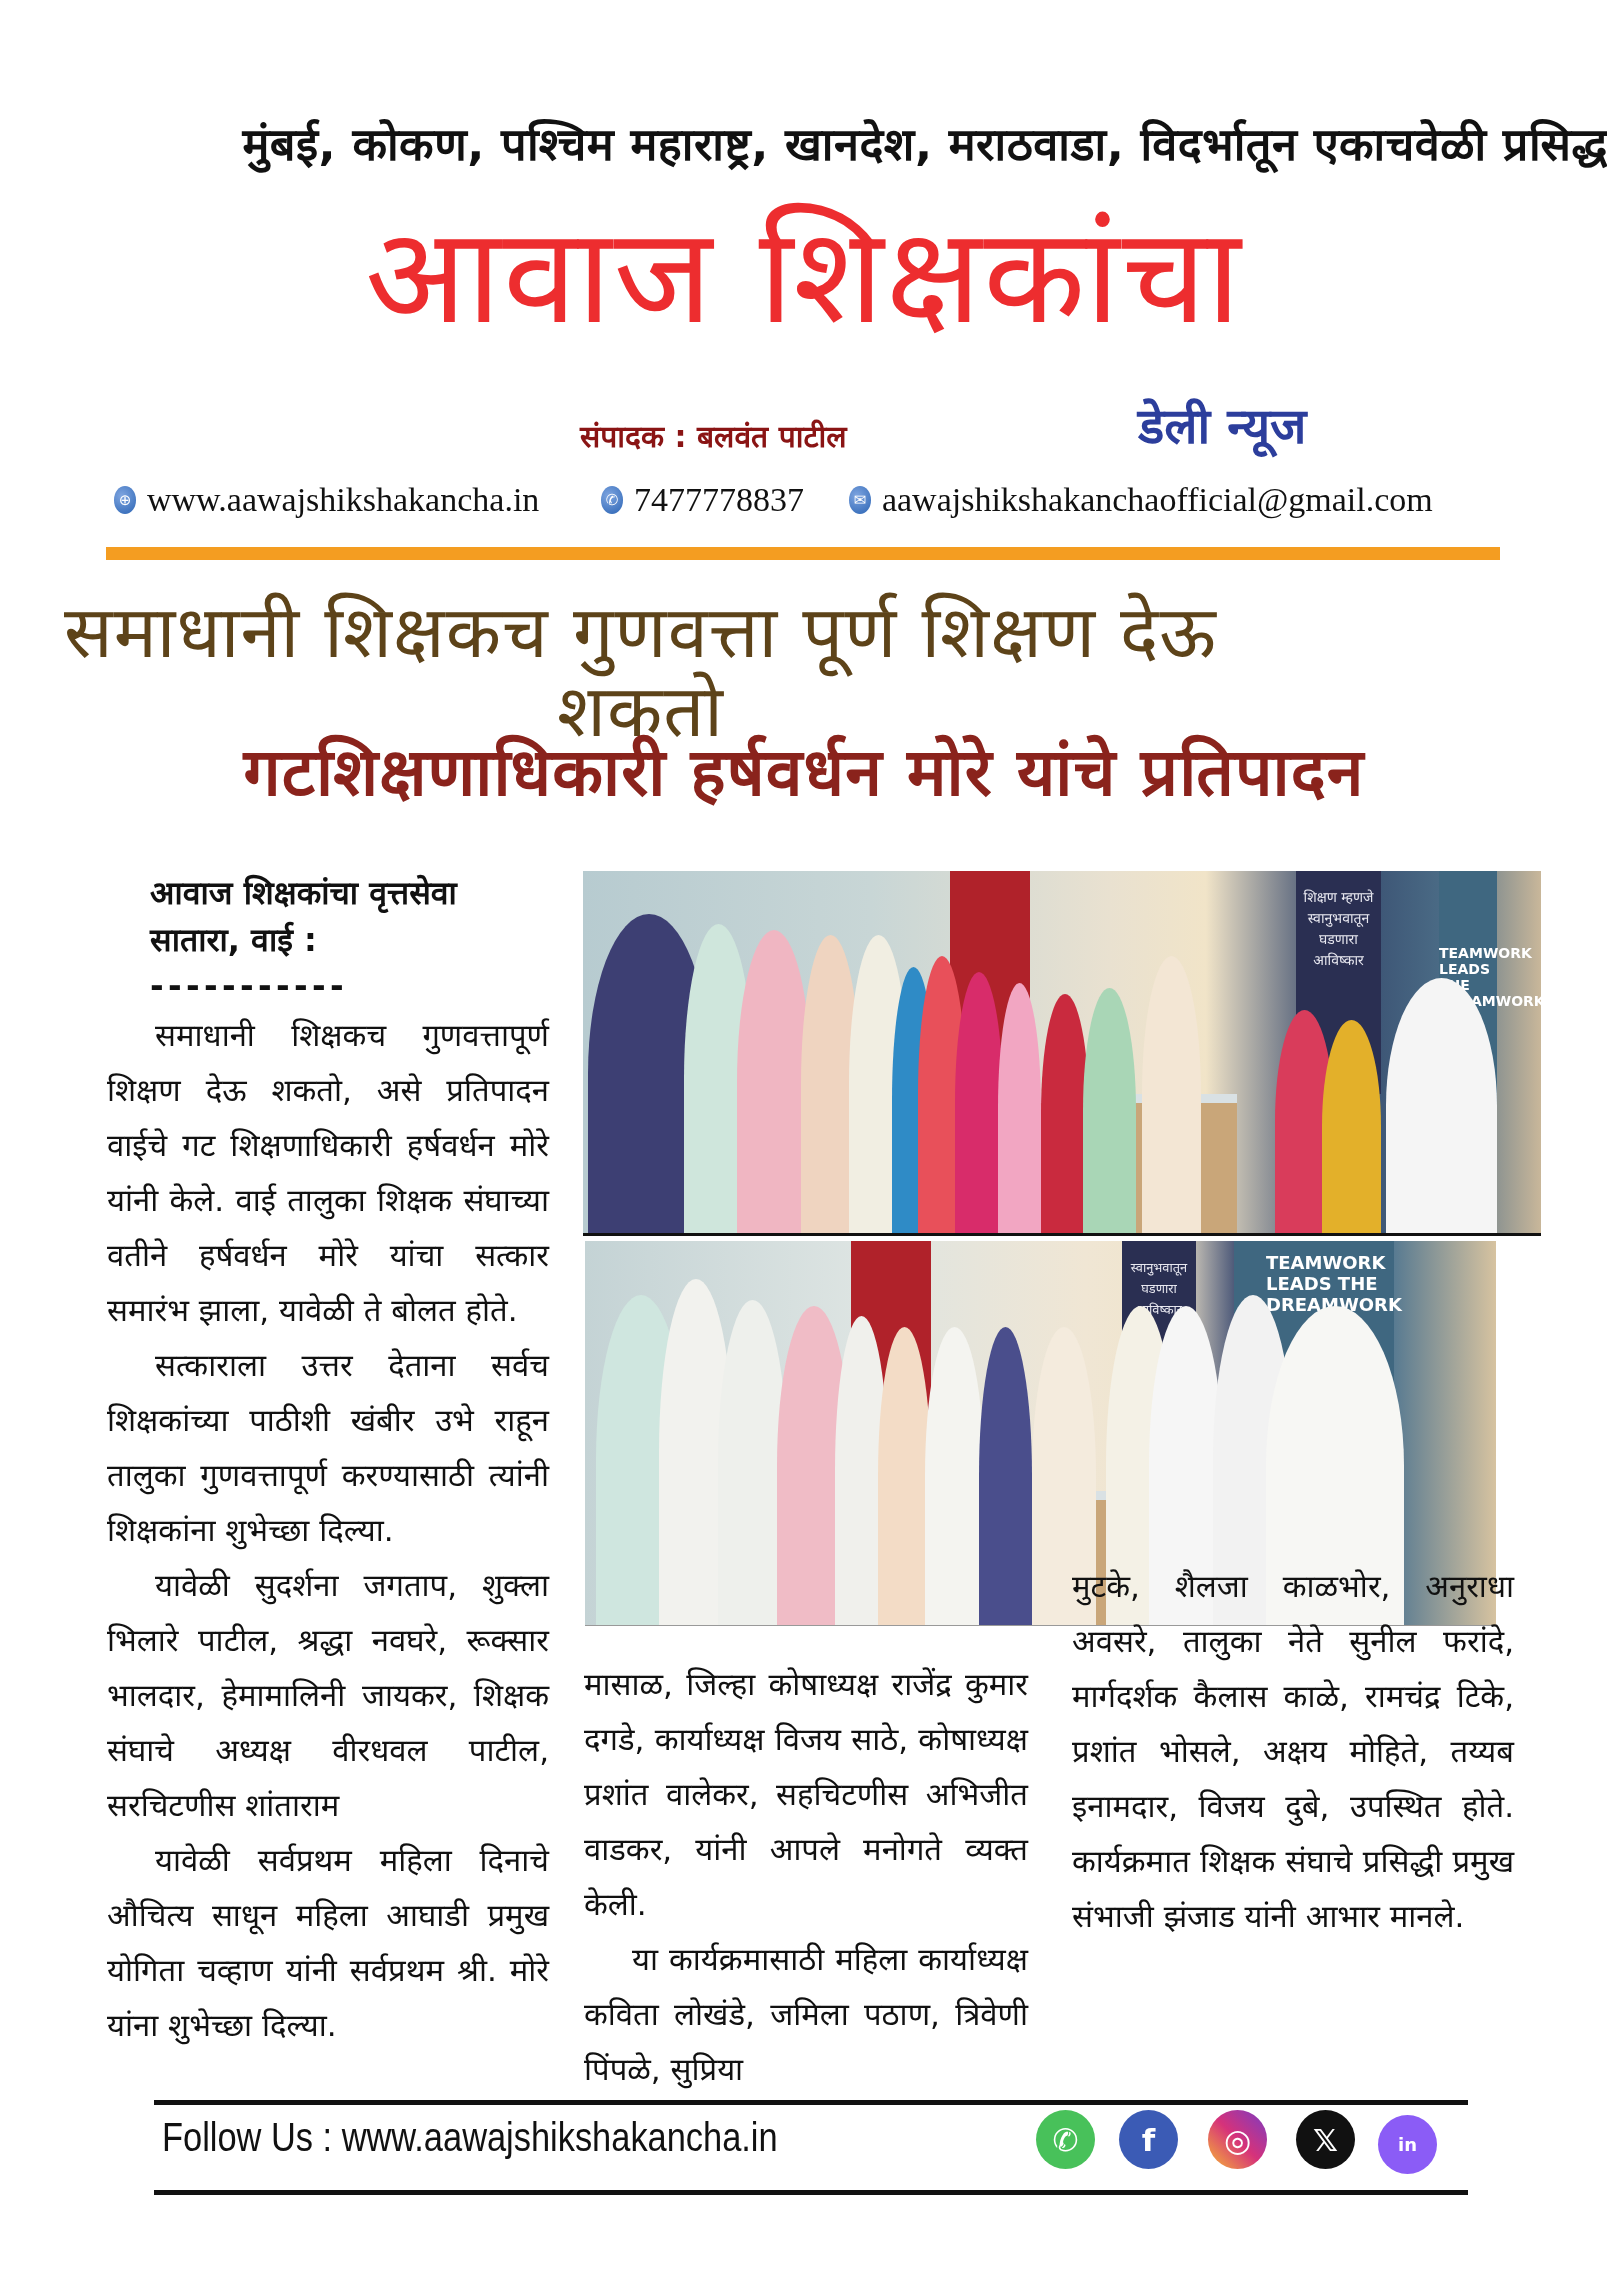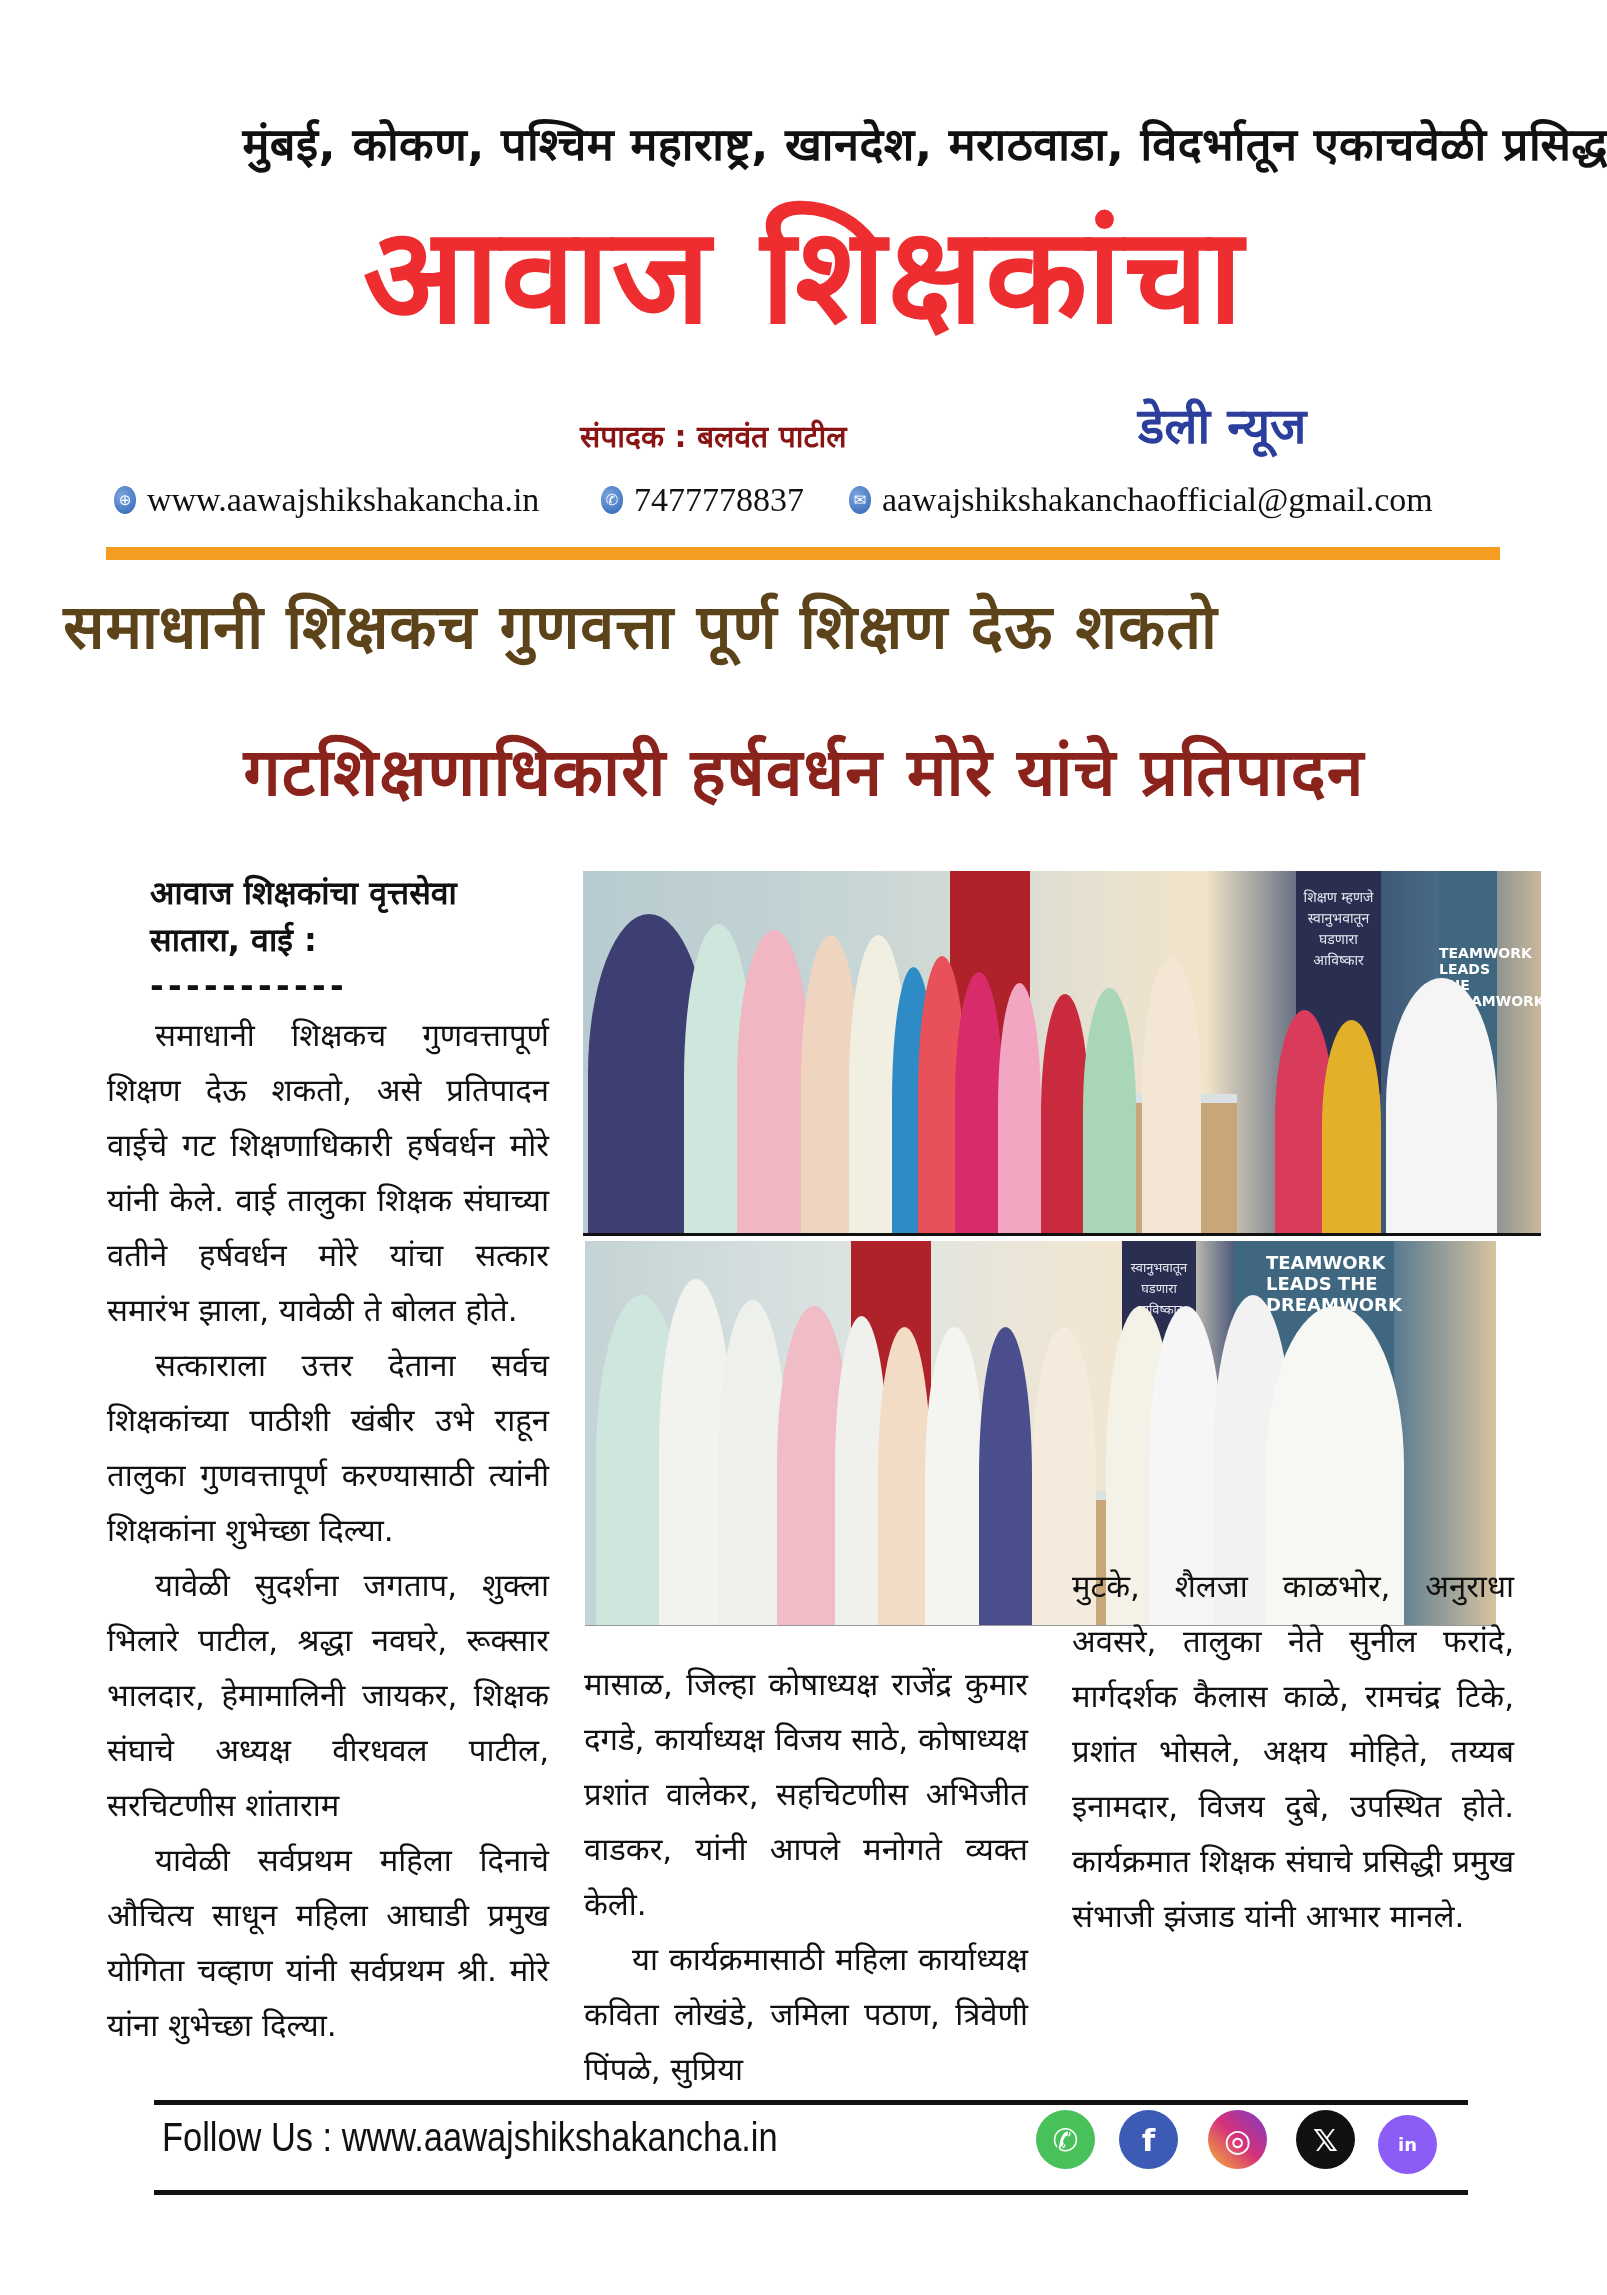--- a/index.html
+++ b/index.html
@@ -1,25 +1,25 @@
 <!DOCTYPE html>
 <html style="font-size:8.5px"><head>
 <meta charset="utf-8">
 <style>
   html,body{margin:0;padding:0;background:#ffffff;}
   body{width:1608px;height:2295px;position:relative;overflow:hidden;font-family:"DejaVu Sans",sans-serif;color:#111;}
   .abs{position:absolute;}
   .tagline{left:0;width:1608px;top:112px;text-align:right;font-size:45px;font-weight:bold;color:#111;letter-spacing:0.5px;}
-  .masthead{left:0;width:1608px;top:210px;text-align:center;font-size:133px;font-weight:bold;color:#ed2d2f;line-height:1;letter-spacing:2.1px;}
+  .masthead{left:0;width:1608px;top:210px;text-align:center;font-size:133px;font-weight:normal;color:#ed2d2f;line-height:1;letter-spacing:2.1px;}
   .editor{left:580px;top:415px;font-size:30px;font-weight:bold;color:#8a1414;}
   .daily{left:1138px;top:391px;font-size:49px;font-weight:bold;color:#2c3e9c;}
   .contact{top:481px;font-family:"Liberation Serif",serif;font-size:34px;color:#111;display:flex;align-items:center;gap:10.6px;}
   .cicon{width:22.3px;height:28px;border-radius:50%;background:radial-gradient(circle at 35% 35%,#7ea5e0,#2b64b4);display:inline-flex;align-items:center;justify-content:center;color:#fff;font-size:15px;}
   .rule-orange{left:106px;top:547px;width:1394px;height:12.8px;background:#f49d21;}
-  .head1{left:0;width:1281px;top:593px;text-align:center;font-size:61px;font-weight:bold;color:#5d4319;letter-spacing:1.1px;line-height:1.1;}
+  .head1{left:0;width:1281px;top:593px;text-align:center;font-size:72px;font-weight:normal;color:#5d4319;letter-spacing:1.1px;line-height:1.1;}
   .head2{left:0;width:1608px;top:737px;text-align:center;font-size:66px;font-weight:bold;color:#8a231c;letter-spacing:1.1px;line-height:1.1;}
   .col{font-size:31px;line-height:55px;color:#111;text-align:justify;}
   .col p{margin:0;text-indent:1.55em;}
   .col p.noindent{text-indent:0;}
   .byline{left:150px;top:870px;font-size:32px;font-weight:bold;line-height:47px;}
   .dashes{left:150px;top:966px;font-size:33px;font-weight:bold;letter-spacing:4.3px;}
   .col1{left:107px;top:1008px;width:442px;}
   .col2{left:584px;top:1657px;width:444px;}
   .col3{left:1060px;top:1559px;width:442px;margin-left:12px;}
   .photo{border-bottom:3.2px solid #111;overflow:hidden;}

